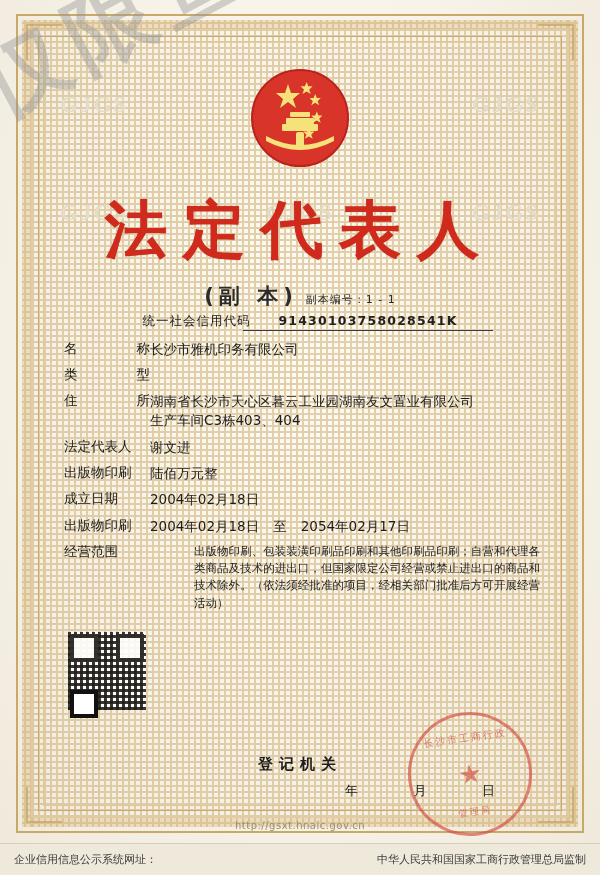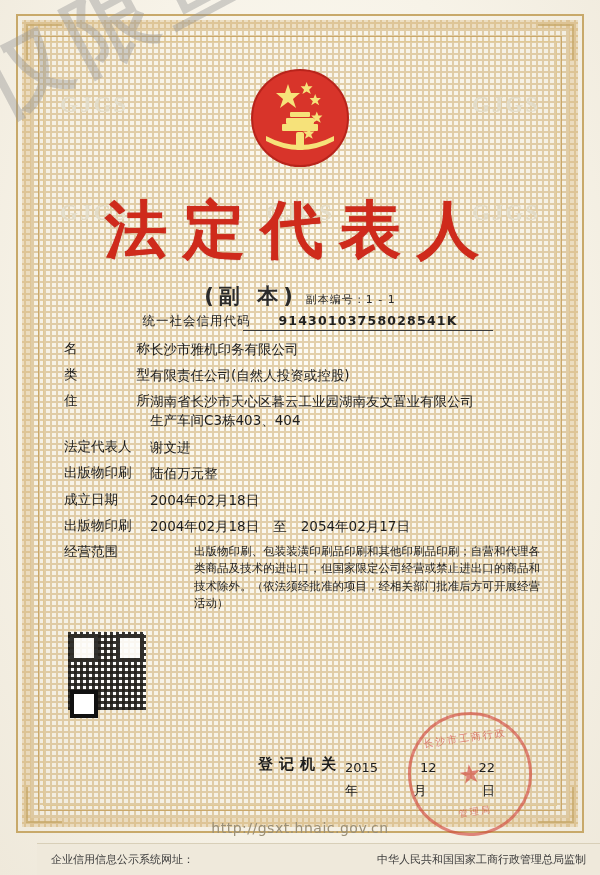--- a/index.html
+++ b/index.html
@@ -154,31 +154,31 @@
   }
   .seal .txt{
     position:absolute;left:0;right:0;top:16px;text-align:center;
     font-size:10px;color:#d2443a;letter-spacing:2px;
   }
   .seal .txt2{top:auto;bottom:14px;font-size:9px;}
 
   
   .url{
     position:absolute;left:0;right:0;top:820px;text-align:center;
-    font-size:14px;color:#9a8f77;letter-spacing:.5px;
+    font-size:10px;color:#9a8f77;letter-spacing:.5px;
   }
 
   
   .footer{
     position:absolute;left:0;right:0;bottom:0;height:32px;
     background:#efe9db;
     border-top:1px solid #d8cfb8;
     display:flex;align-items:center;justify-content:space-between;
     padding:14px 14px;box-sizing:border-box;
-    font-size:11px;color:#3a3a3a;margin-left:37px;
+    font-size:11px;color:#3a3a3a;
   }
 
   
   .stamp{
     position:absolute;left:-40px;top:40px;
     width:700px;
     transform:rotate(-28deg);
     transform-origin:0 0;
     font-size:86px;font-weight:bold;
     color:rgba(150,150,150,.42);
@@ -252,21 +252,20 @@
         <span>称</span>
       </div>
       <div class="val">长沙市雅机印务有限公司</div>
     </div>
 
     <div class="row">
       <div class="lbl">
         <span>类</span>
         <span>型</span>
       </div>
-      <div class="val">有限责任公司(自然人投资或控股)</div>
     </div>
 
     <div class="row addr">
       <div class="lbl">
         <span>住</span>
         <span>所</span>
       </div>
       <div class="val">
         <span>湖南省长沙市天心区暮云工业园湖南友文置业有限公司</span>
         <span class="l2">生产车间C3栋403、404</span>
@@ -310,25 +309,20 @@
       <div class="val">出版物印刷、包装装潢印刷品印刷和其他印刷品印刷；自营和代理各类商品及技术的进出口，但国家限定公司经营或禁止进出口的商品和技术除外。（依法须经批准的项目，经相关部门批准后方可开展经营活动）</div>
     </div>
 
   </div>
 
   <div class="qr"></div>
   <div class="qr-eye3"></div>
 
   <div class="registry">登记机关</div>
 
-  <div class="datebar">
-    <span>2015</span>
-    <span>12</span>
-    <span>22</span>
-  </div>
   <div class="datebar datebar2">
     <span>年</span>
     <span>月</span>
     <span>日</span>
   </div>
 
   <div class="seal">
     <div class="txt">长沙市工商行政</div>
     <div class="star">★</div>
     <div class="txt txt2">管理局</div>

